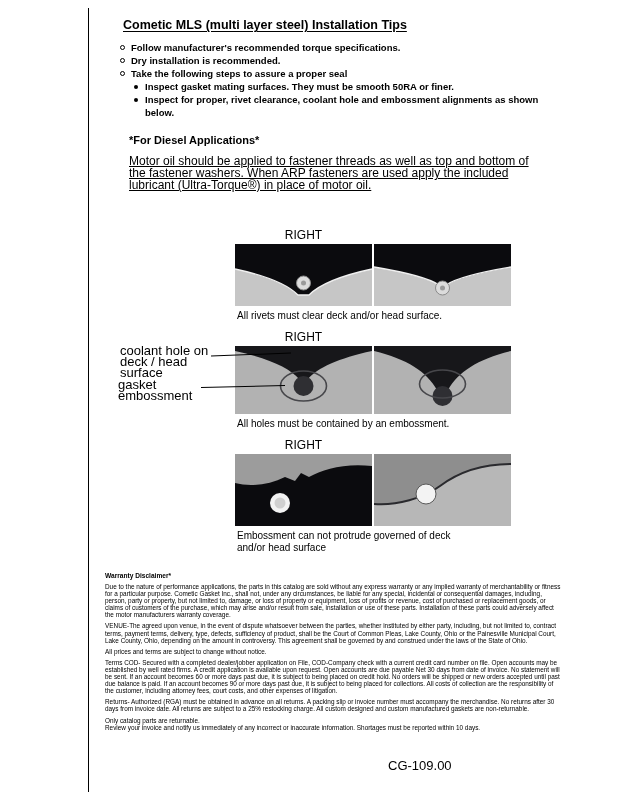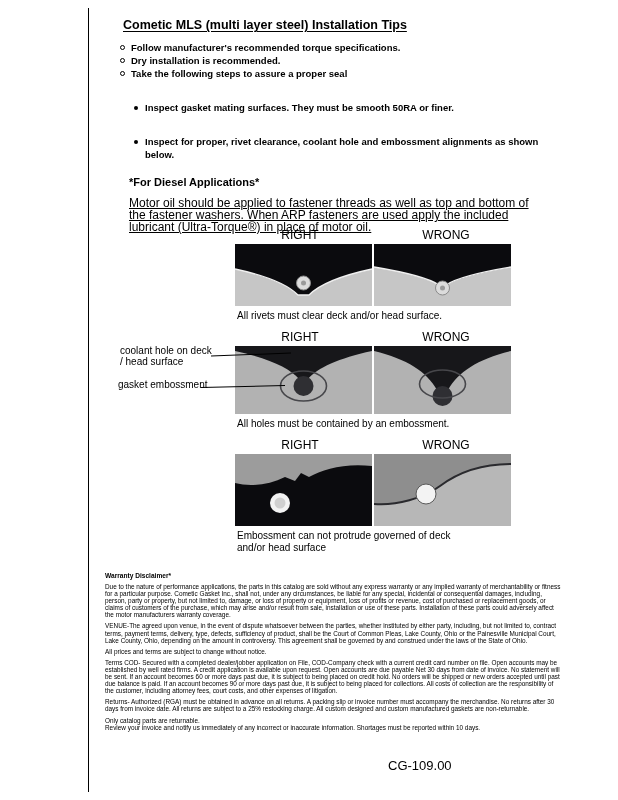--- a/index.html
+++ b/index.html
@@ -10,36 +10,36 @@
   .vrule { position:absolute; left:88px; top:8px; width:1px; height:784px; background:#000; }
 
   
   .head { position:absolute; left:117px; top:18px; width:428px; }
   .title { font-size:12.5px; font-weight:bold; margin:0 0 9px 6px;
            text-decoration:underline; text-underline-offset:2px; }
   .tips { list-style:none; margin:0; padding:0; }
   .tip  { position:relative; padding-left:14px; font-size:9.5px; line-height:13px;font-weight:bold; }
   .tip .m1 { position:absolute; left:3px; top:4px; width:3px; height:3px;
              border:1px solid #000; border-radius:50%; }
-  .tip.sub { padding-left:28px;margin-top:21px; }
+  .tip.sub { padding-left:28px; }
   .tip .m2 { position:absolute; left:17px; top:4.5px; width:4px; height:4px;
              background:#000; border-radius:50%; }
   .diesel-h { font-size:11px; font-weight:bold; margin:15px 0 9px 12px; }
   .head p { font-size:12px; line-height:12px; margin:0 0 10px 12px; width:414px;text-decoration:underline; }
   .head .note { margin-bottom:0; }
 
   
   .diagrams { position:absolute; left:235px; top:228px; width:276px; }
   .drow { position:relative; }
-  .dheads { display:flex; gap:16px; height:16px; }
+  .dheads { display:flex; gap:16px; height:16px;flex-direction:column; }
   .dheads span { width:137px; text-align:center; font-size:12px; line-height:15px; }
   .dpanels { display:flex; gap:2px; }
   .dpanels svg { display:block; }
   .dcap { font-size:10px; line-height:12px; margin:4px 0 8px 2px; }
-  .callout { position:absolute; font-size:10px; line-height:11px; }
+  .callout { position:absolute; font-size:13px; line-height:11px; }
   .callout.c1 { left:-115px; top:15px; width:94px; }
   .callout.c2 { left:-117px; top:49px; width:110px; }
   .cline { position:absolute; height:1px; background:#000; }
   .cline.l1 { left:-24px; top:24px; width:80px; transform:rotate(-2deg); }
   .cline.l2 { left:-34px; top:56px; width:84px; transform:rotate(-1.5deg); }
 
   
   .legal { position:absolute; left:105px; top:572px; width:456px; }
   .legal .lh { font-size:6.6px; font-weight:bold; margin:0 0 4px; }
   .legal p { font-size:6.4px; line-height:7.1px; margin:0 0 4px; }

